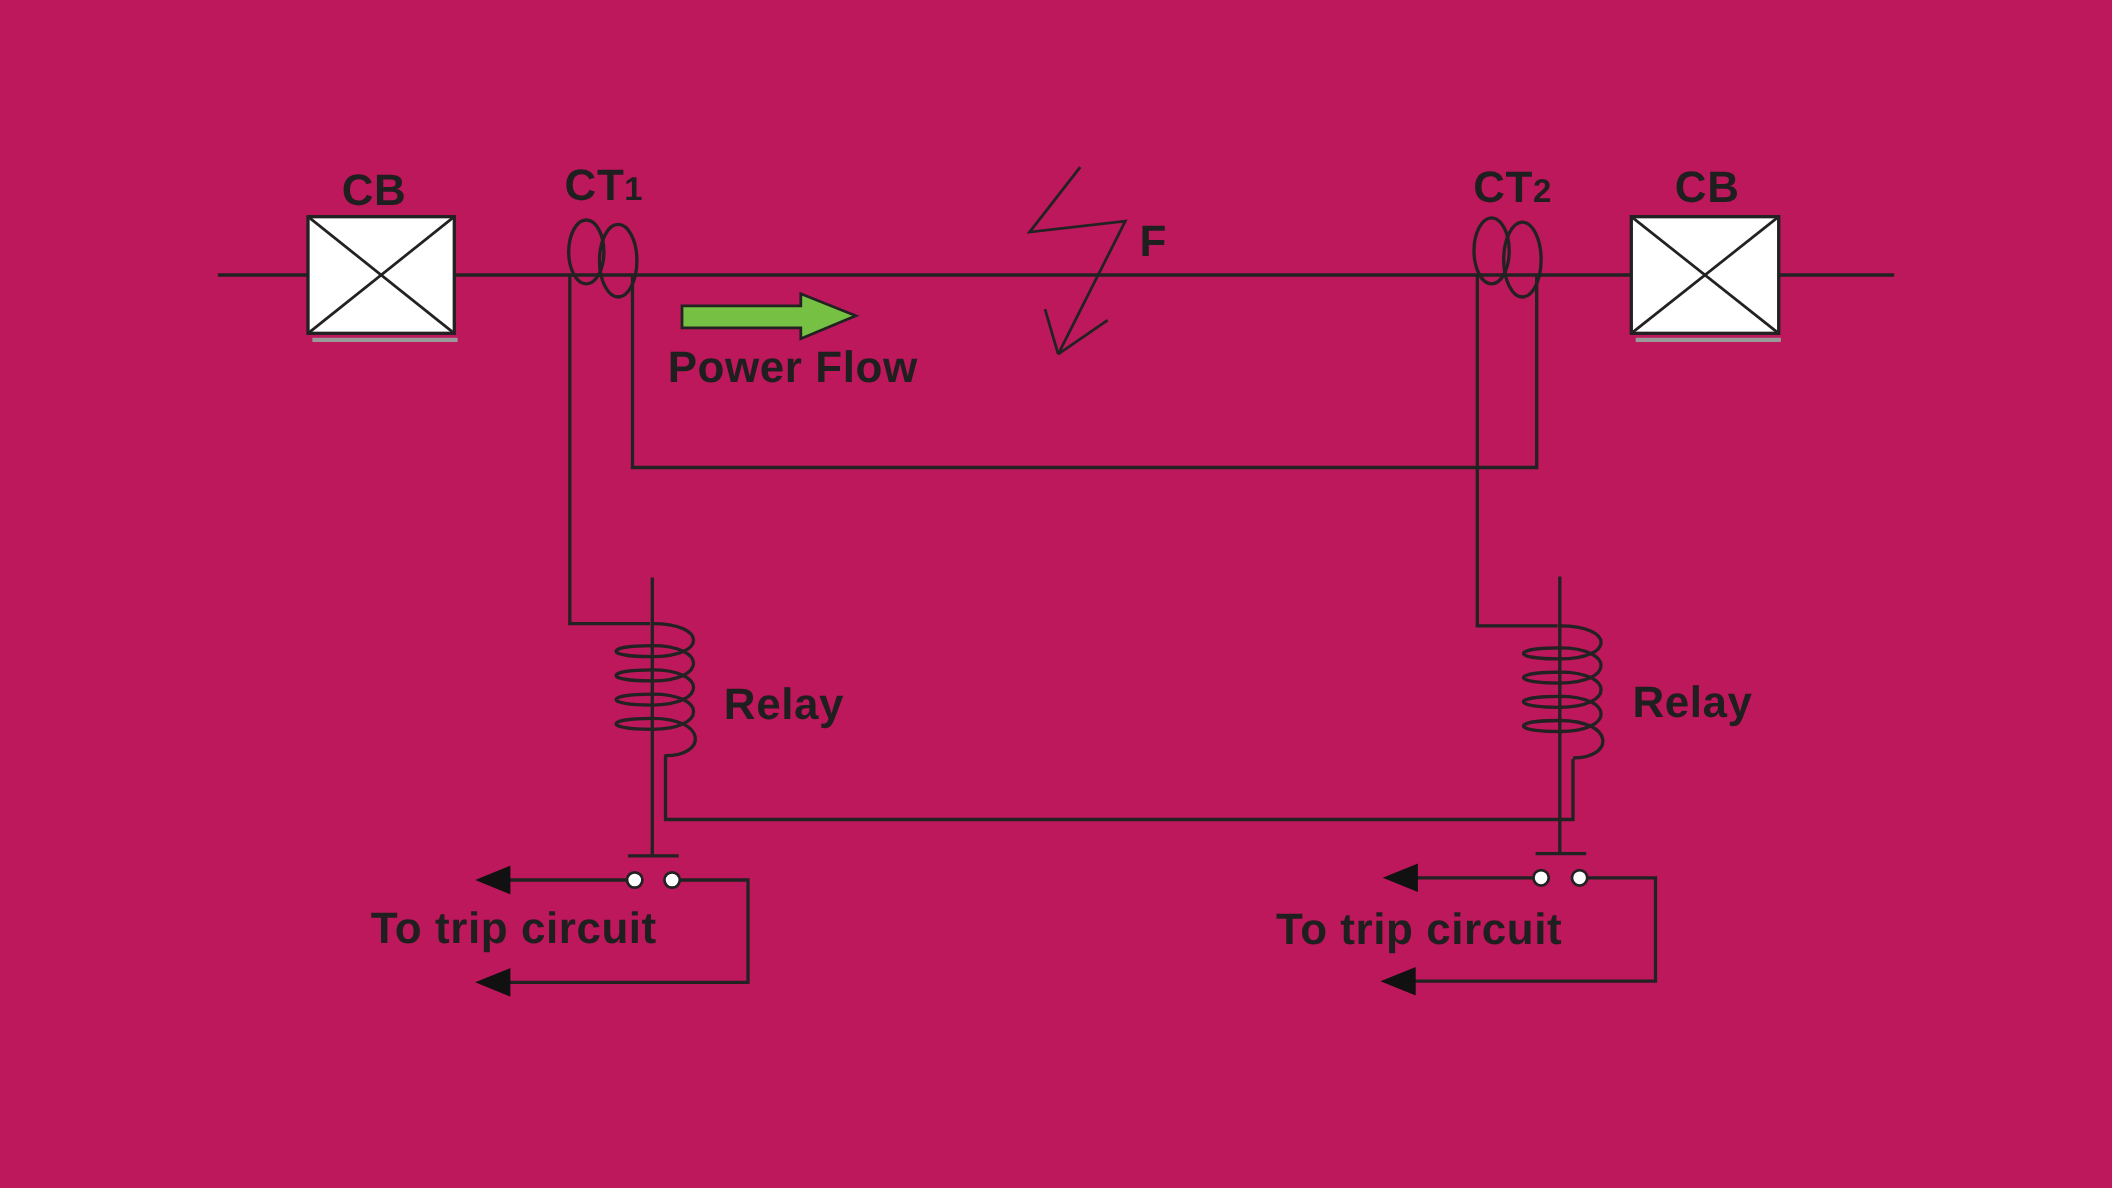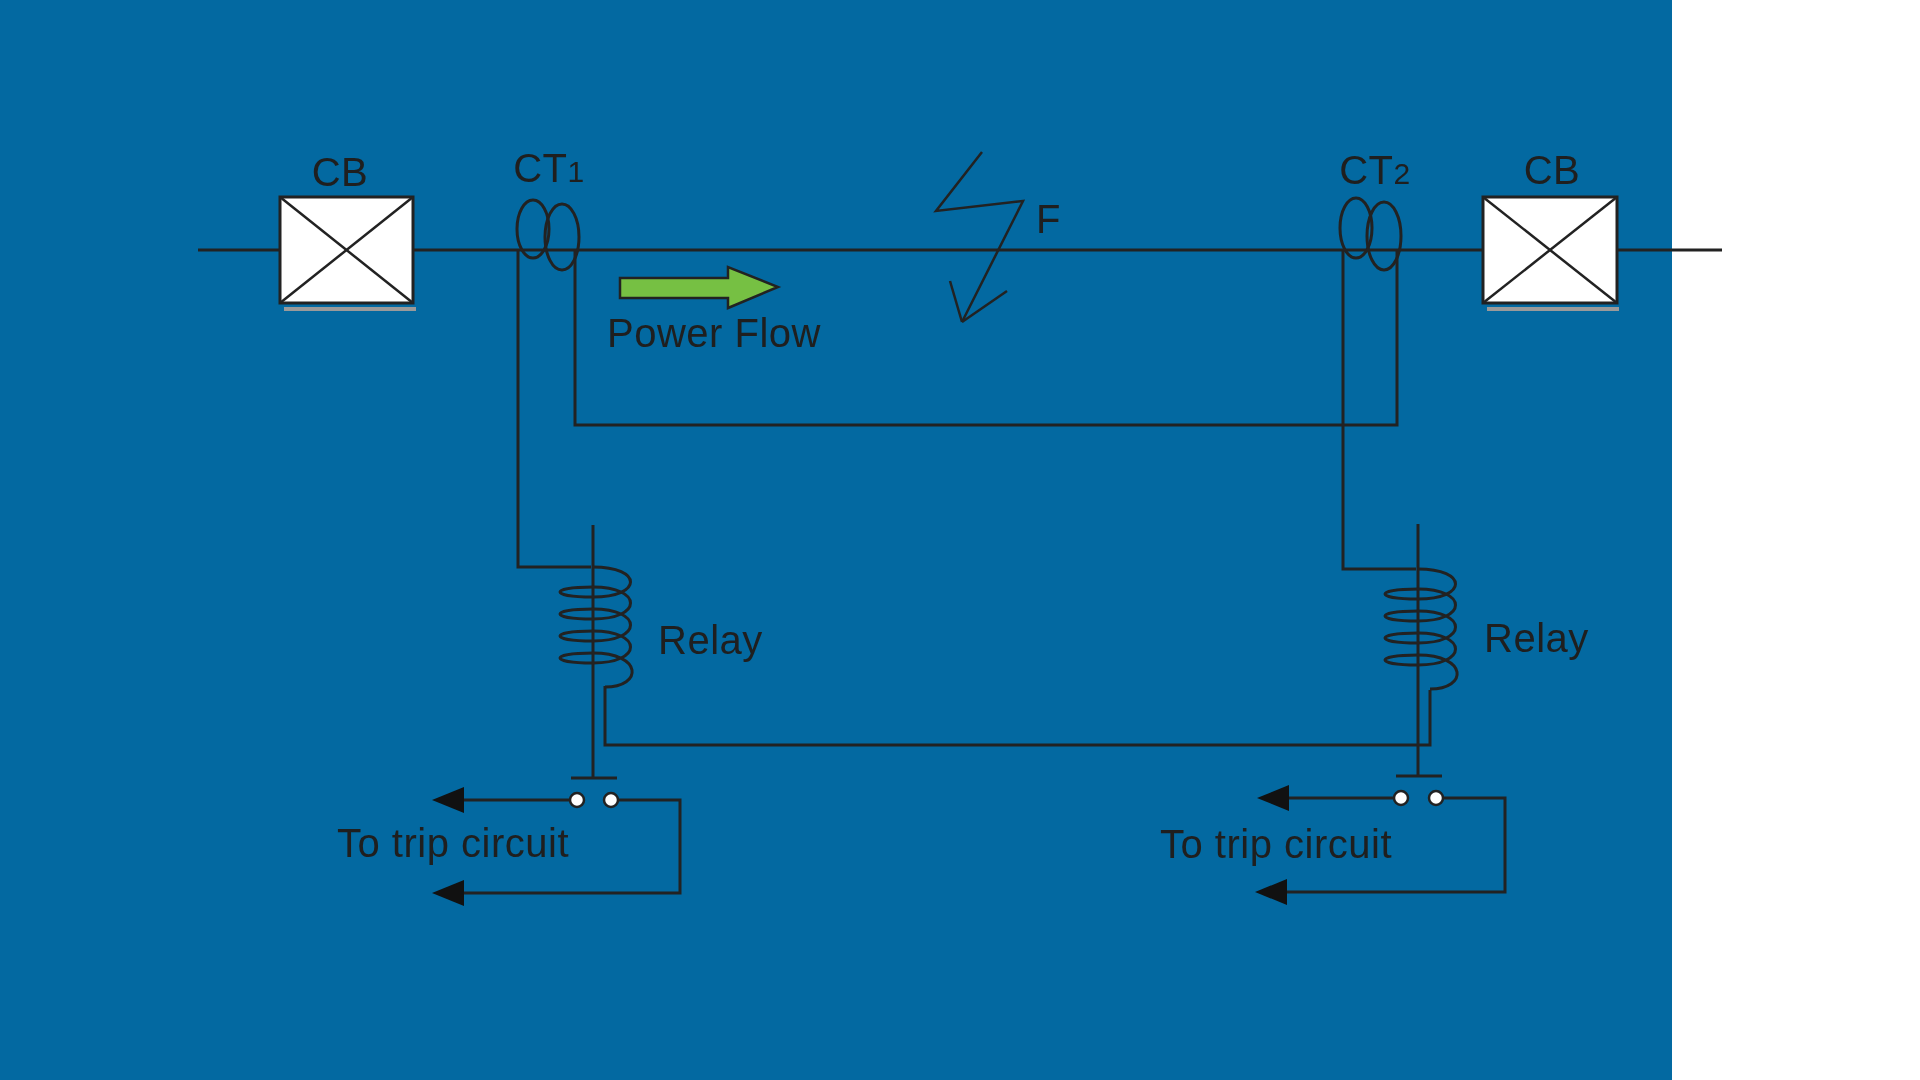--- a/index.html
+++ b/index.html
@@ -6,23 +6,24 @@
     margin: 0;
     padding: 0;
     background: #ffffff;
     width: 1920px;
     height: 1080px;
     overflow: hidden;
     font-family: "Liberation Sans", sans-serif;
   }
   #stage {
     position: relative;
-    width: 1672px;
+    width: 1920px;
     height: 1080px;
-    background: #0369a1;
+    background: #be185d;
+    font-weight: bold;
   }
   svg { display: block; }
   .wire { stroke: #222222; stroke-width: 3; fill: none; }
   .thin { stroke: #222222; stroke-width: 2.5; fill: none; }
   .sym  { stroke: #222222; stroke-width: 3; fill: none; }
   .boxfill { fill: #ffffff; stroke: #222222; stroke-width: 3; }
   .shadow { stroke: #9a9a9a; stroke-width: 4; fill: none; }
   .contact { fill: #ffffff; stroke: #222222; stroke-width: 2.5; }
   .arrowhead { fill: #111111; stroke: none; }
   .lbl {

